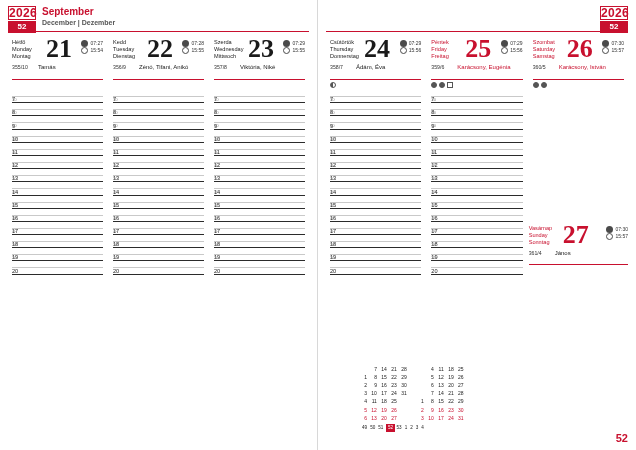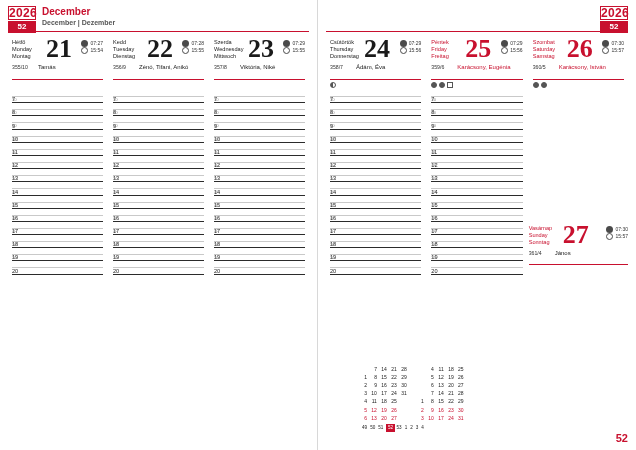--- a/index.html
+++ b/index.html
@@ -122,21 +122,21 @@
  <div class="spread">
 
   <div class="leaf leaf-left">
 
     <div class="hdr hdr-left">
       <div class="yearbox">
         <div class="yr">2026</div>
         <div class="wk">52</div>
       </div>
       <div class="monthwrap">
-        <div class="month-main">December</div>
+        <div class="month-main">September</div>
         <div class="month-sub">December | Dezember</div>
       </div>
     </div>
     <div class="hdr-rule"></div>
 
     <div class="cols">
 
       <div class="col">
         <div class="dayhead">
           <div class="dnames">

